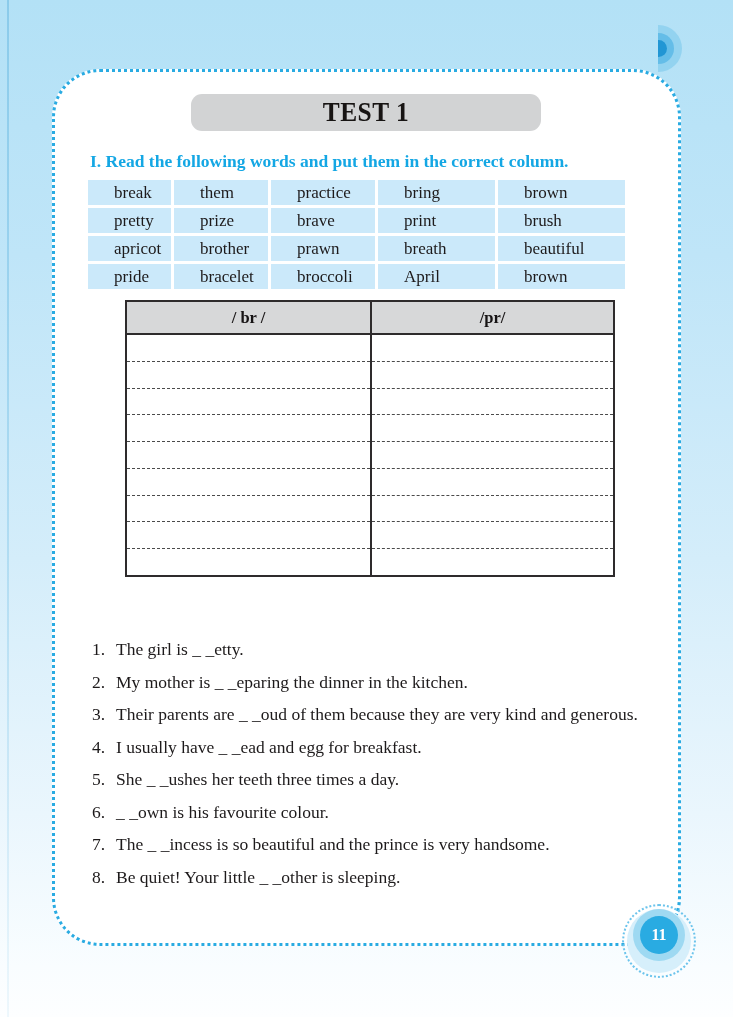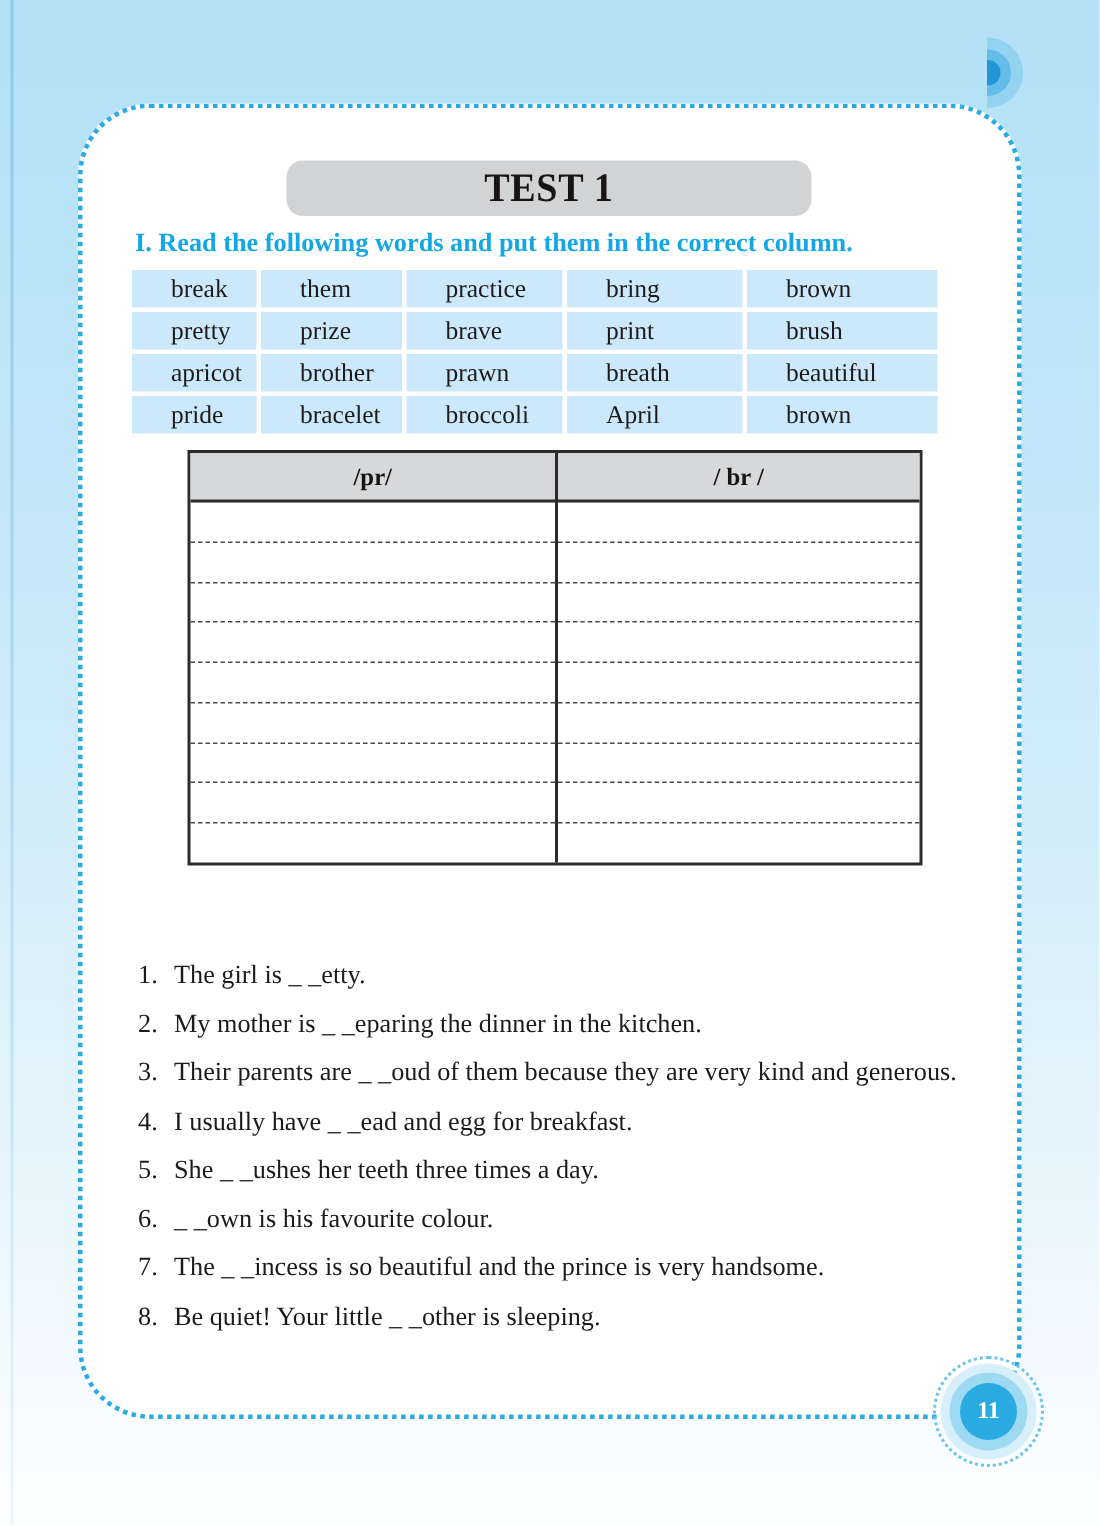--- a/index.html
+++ b/index.html
@@ -19,21 +19,21 @@
     letter-spacing:.3px; color:#221f20;}
   .deco{position:absolute;}
   .deco-outer{left:658px; top:25px; width:24px; height:47px; background:#93d3f0; border-radius:0 24px 24px 0;}
   .deco-mid{left:658px; top:33px; width:16px; height:31px; background:#64bde8; border-radius:0 16px 16px 0;}
   .deco-inner{left:658px; top:40px; width:9px; height:17px; background:#2196d4; border-radius:0 9px 9px 0;}
 
   
   .panel{position:absolute; left:52px; top:69px; width:629px; height:877px;
     background:#fff; border:3px dotted var(--accent); border-radius:48px;}
 
-  .test-badge{position:absolute; left:136px; top:35px; width:350px; height:37px;
+  .test-badge{position:absolute; left:136px; top:22px; width:350px; height:37px;
     background:var(--badge); border-radius:11px; display:flex; align-items:center; justify-content:center;}
   .test-badge span{font-weight:bold; font-size:27px; letter-spacing:.5px; color:#171413;
     transform:scaleX(.94);}
 
   .sec-heading{position:absolute; left:35px; font-weight:bold; font-size:17.5px; color:var(--heading);}
   .sec1{top:79px;}
   .sec2{top:540px;}
 
   
   .word-table{position:absolute; left:33px; top:108px; width:618px;
@@ -58,21 +58,21 @@
   .sentence-list{position:absolute; left:37px; top:567px; width:575px;
     display:flex; flex-direction:column; gap:12.5px;}
   .sent{display:flex; font-size:17.5px; line-height:20px;}
   .snum{width:24px; flex:0 0 24px;}
   .stext{flex:1;}
 
   
   .page-circle{position:absolute; left:622px; top:904px; width:74px; height:74px;
     border:2px dotted #6cc4ec; border-radius:50%; display:flex; align-items:center; justify-content:center;}
   .pc-ring1{width:64px; height:64px; background:var(--ringlight); border-radius:50%;
-    display:flex; align-items:center; justify-content:center;}
+    display:flex; justify-content:center;}
   .pc-ring2{width:52px; height:52px; background:var(--ringmid); border-radius:50%;
     display:flex; align-items:center; justify-content:center;}
   .pc-core{width:38px; height:38px; background:var(--accent); border-radius:50%;
     display:flex; align-items:center; justify-content:center;
     color:#fff; font-weight:bold; font-size:16px;}
 </style>
 </head>
 <body>
 
 <div class="page">
@@ -108,35 +108,35 @@
         <div class="wcell">beautiful</div>
         <div class="wcell">pride</div>
         <div class="wcell">bracelet</div>
         <div class="wcell">broccoli</div>
         <div class="wcell">April</div>
         <div class="wcell">brown</div>
       </div>
 
     <div class="sort-table">
       <div class="sort-col">
-        <div class="sort-col-header">/pr/</div>
+        <div class="sort-col-header">/ br /</div>
         <div class="sort-col-body">
             <div class="blank-row"></div>
             <div class="blank-row"></div>
             <div class="blank-row"></div>
             <div class="blank-row"></div>
             <div class="blank-row"></div>
             <div class="blank-row"></div>
             <div class="blank-row"></div>
             <div class="blank-row"></div>
             <div class="blank-row last"></div>
           </div>
       </div>
       <div class="sort-col">
-        <div class="sort-col-header">/ br /</div>
+        <div class="sort-col-header">/pr/</div>
         <div class="sort-col-body">
             <div class="blank-row"></div>
             <div class="blank-row"></div>
             <div class="blank-row"></div>
             <div class="blank-row"></div>
             <div class="blank-row"></div>
             <div class="blank-row"></div>
             <div class="blank-row"></div>
             <div class="blank-row"></div>
             <div class="blank-row last"></div>

